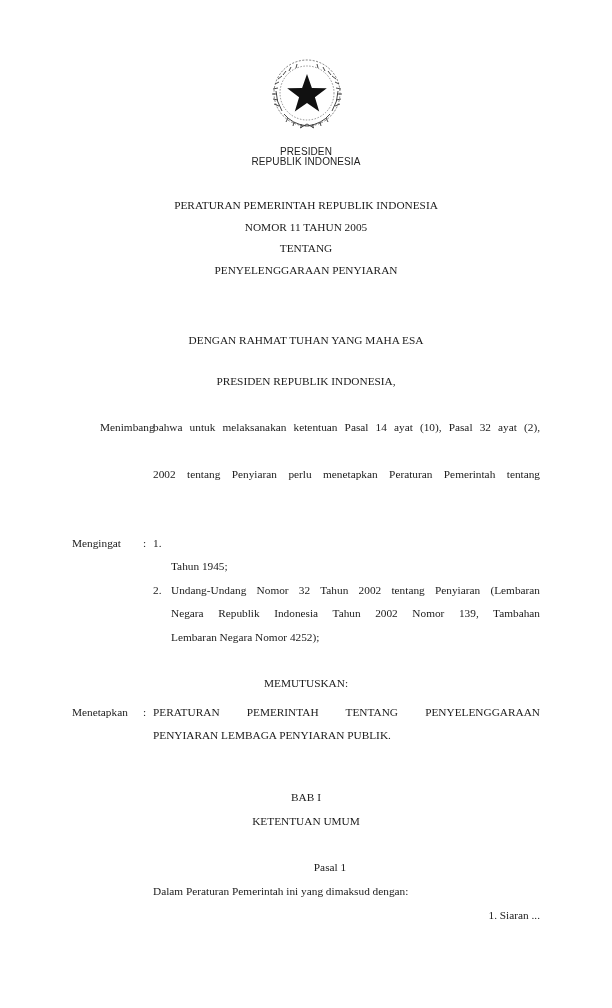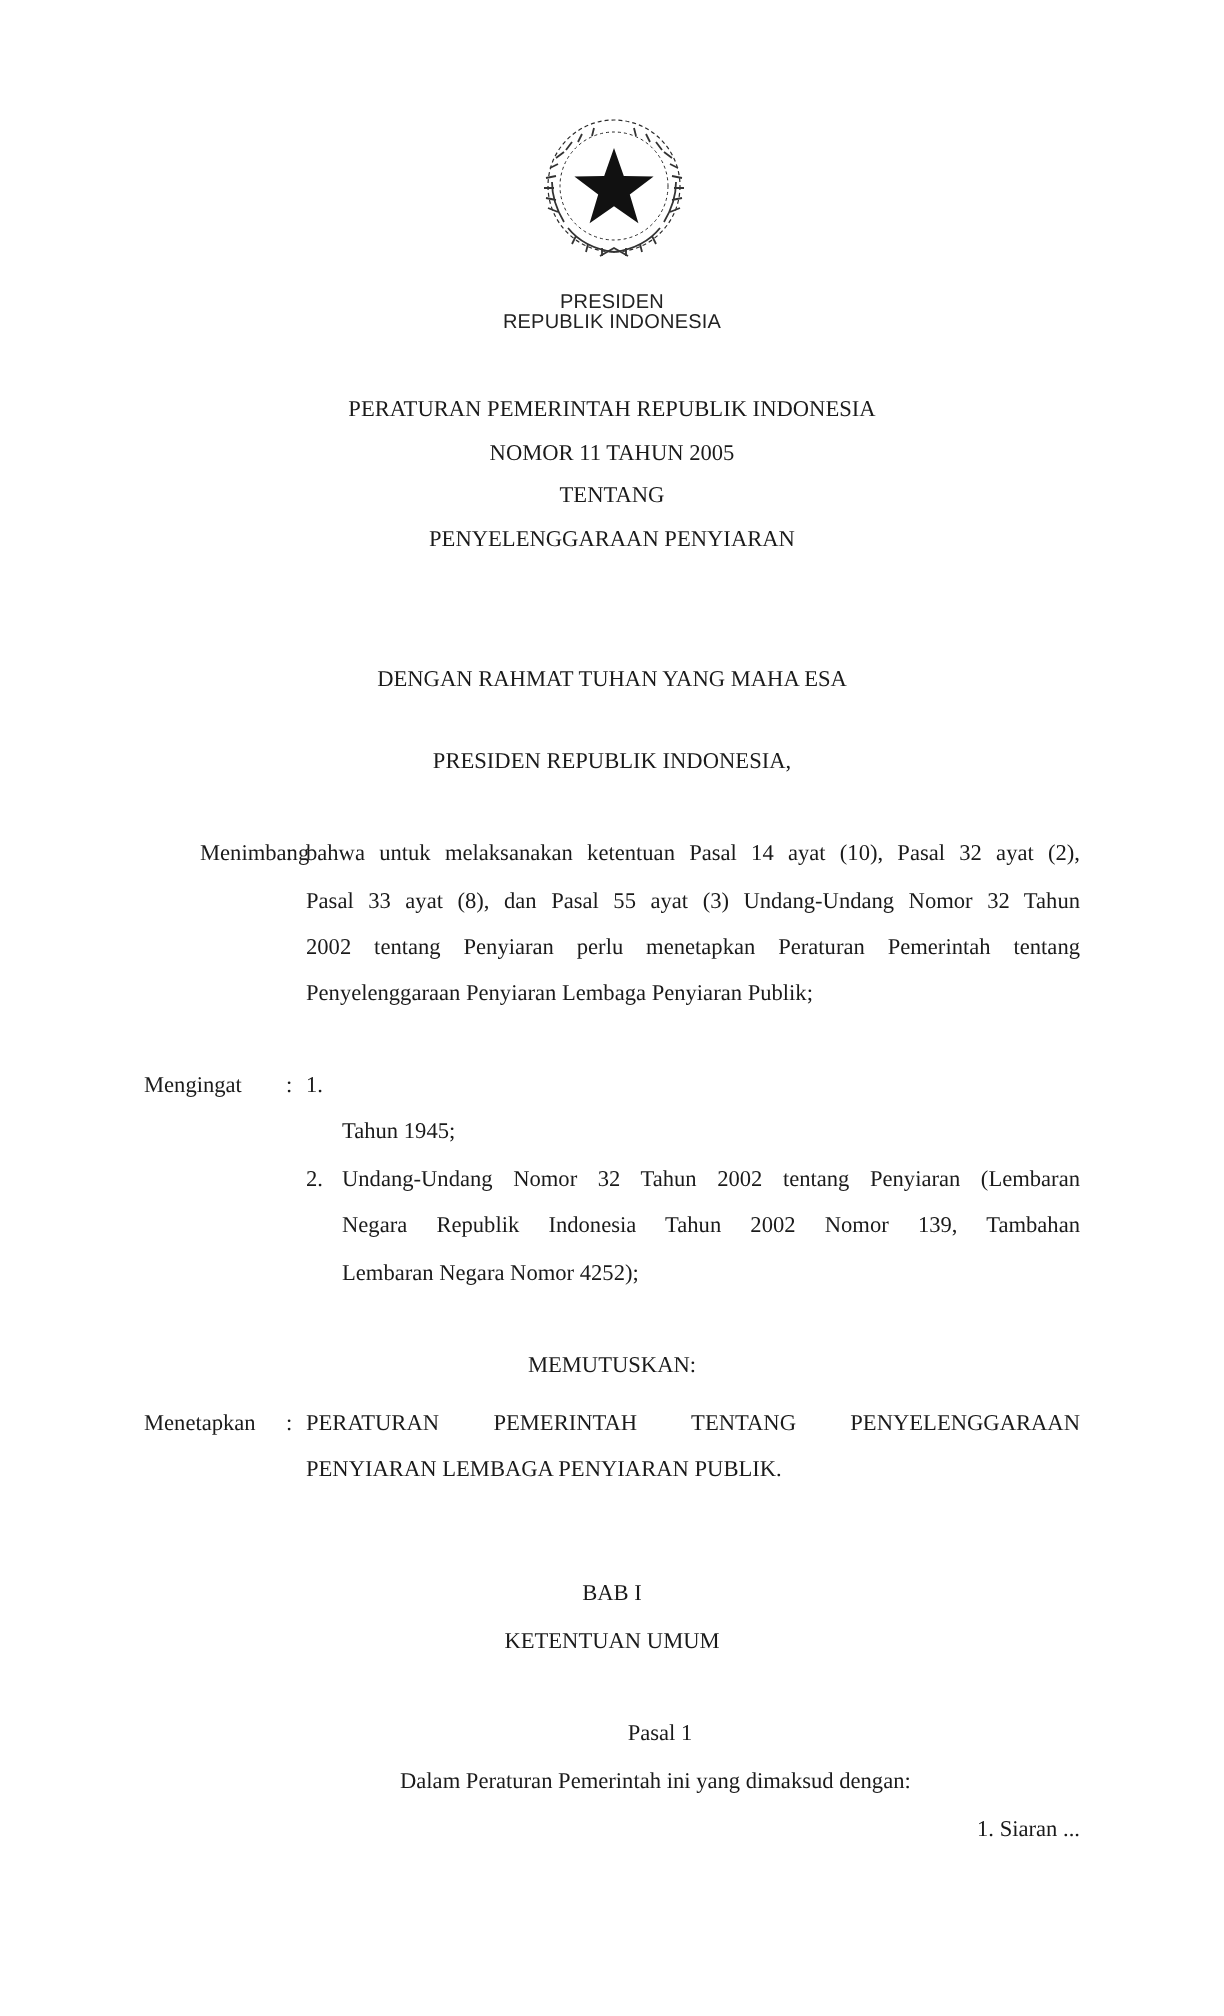--- a/index.html
+++ b/index.html
@@ -84,21 +84,20 @@
       line-height: 14px;
     }
     .item-line.last {
       text-align-last: left;
     }
     .plain-line {
       position: absolute;
       left: 153px;
       white-space: nowrap;
       line-height: 14px;
-      margin-left: 47px;
     }
     .catchword {
       position: absolute;
       right: 72px;
       white-space: nowrap;
       line-height: 14px;
     }
   </style>
 </head>
 <body>
@@ -129,23 +128,21 @@
   <div class="center-line" style="top:220px;">NOMOR  11  TAHUN 2005</div>
   <div class="center-line" style="top:241px;">TENTANG</div>
   <div class="center-line" style="top:263px;">PENYELENGGARAAN PENYIARAN</div>
 
   <div class="center-line" style="top:333px;">DENGAN RAHMAT TUHAN YANG MAHA ESA</div>
   <div class="center-line" style="top:374px;">PRESIDEN REPUBLIK INDONESIA,</div>
 
   <div class="label" style="top:420px;margin-left:28px;">Menimbang</div>
   <div class="colon" style="top:420px;">:</div>
   <div class="body-line" style="top:420px;">bahwa untuk melaksanakan ketentuan Pasal 14 ayat (10), Pasal 32 ayat (2),</div>
-  <div class="body-line" style="top:444px;">Pasal 33 ayat (8), dan Pasal 55 ayat (3) Undang-Undang Nomor 32 Tahun</div>
   <div class="body-line" style="top:467px;">2002 tentang Penyiaran perlu menetapkan Peraturan Pemerintah tentang</div>
-  <div class="body-line last" style="top:490px;">Penyelenggaraan Penyiaran Lembaga Penyiaran Publik;</div>
 
   <div class="label" style="top:536px;">Mengingat</div>
   <div class="colon" style="top:536px;">:</div>
 
   <div class="num" style="top:536px;">1.</div>
   <div class="item-line last" style="top:559px;">Tahun 1945;</div>
 
   <div class="num" style="top:583px;">2.</div>
   <div class="item-line" style="top:583px;">Undang-Undang Nomor 32 Tahun 2002 tentang Penyiaran (Lembaran</div>
   <div class="item-line" style="top:606px;">Negara Republik Indonesia Tahun 2002 Nomor 139, Tambahan</div>

